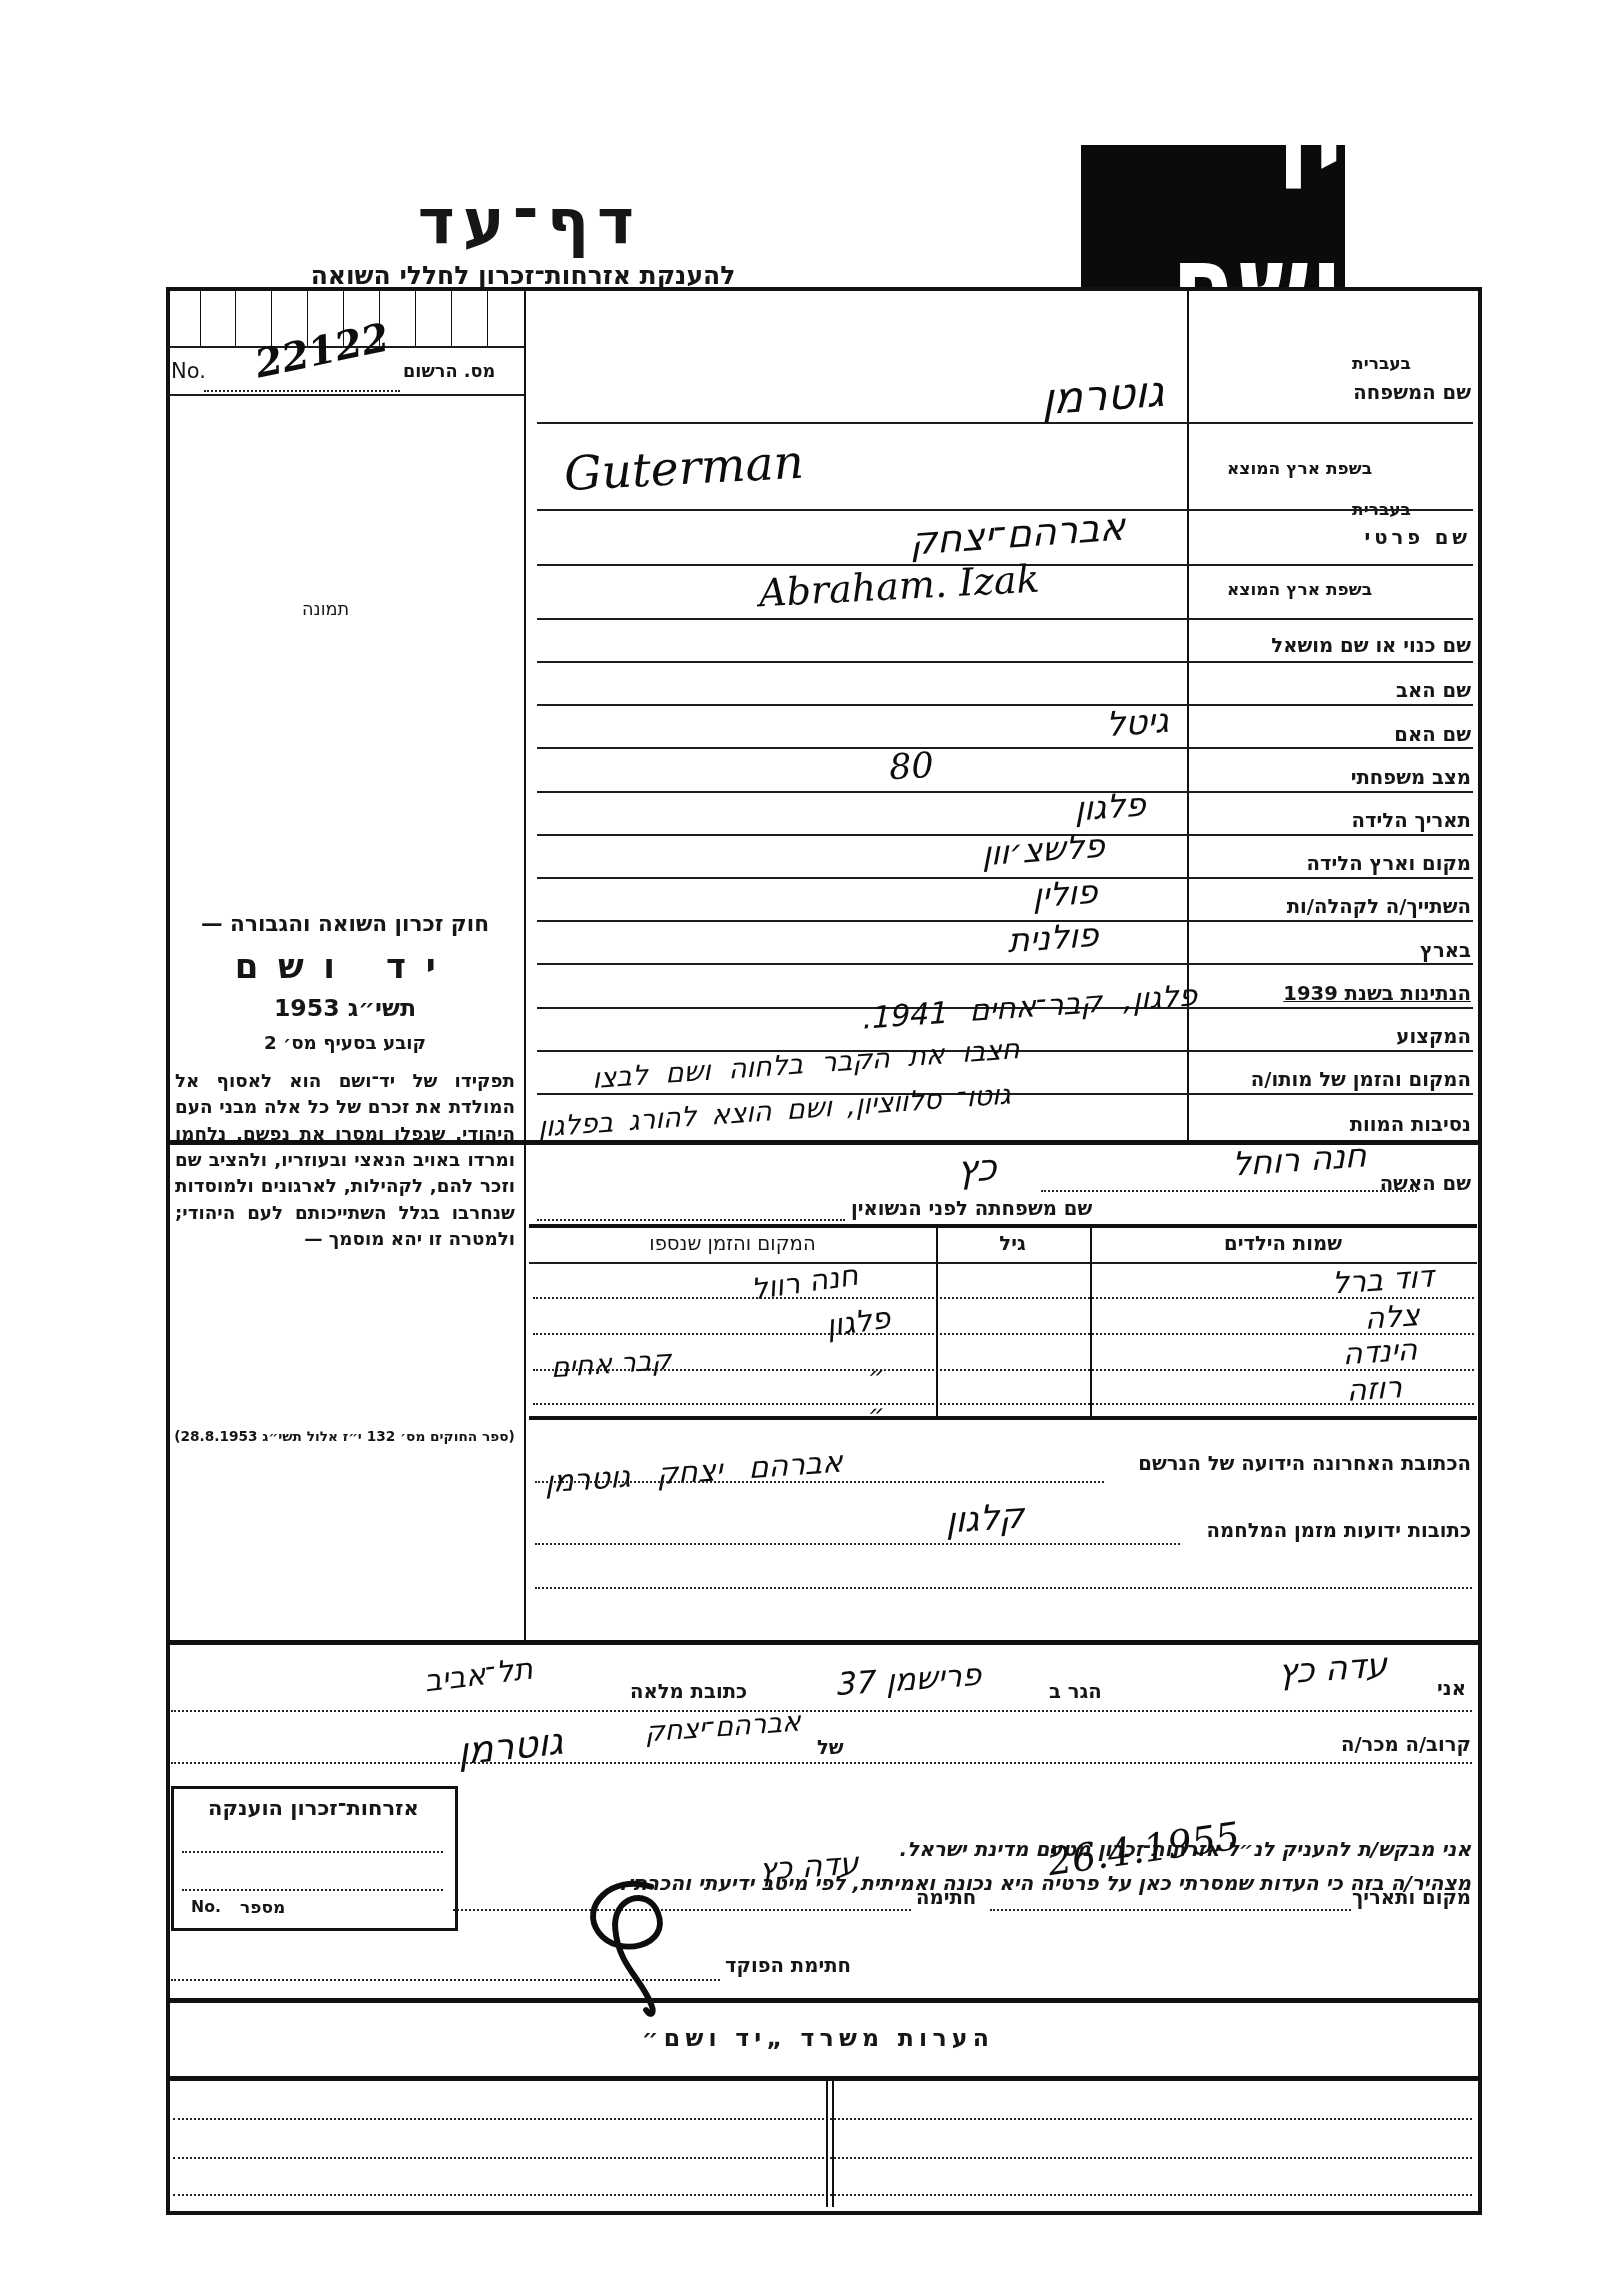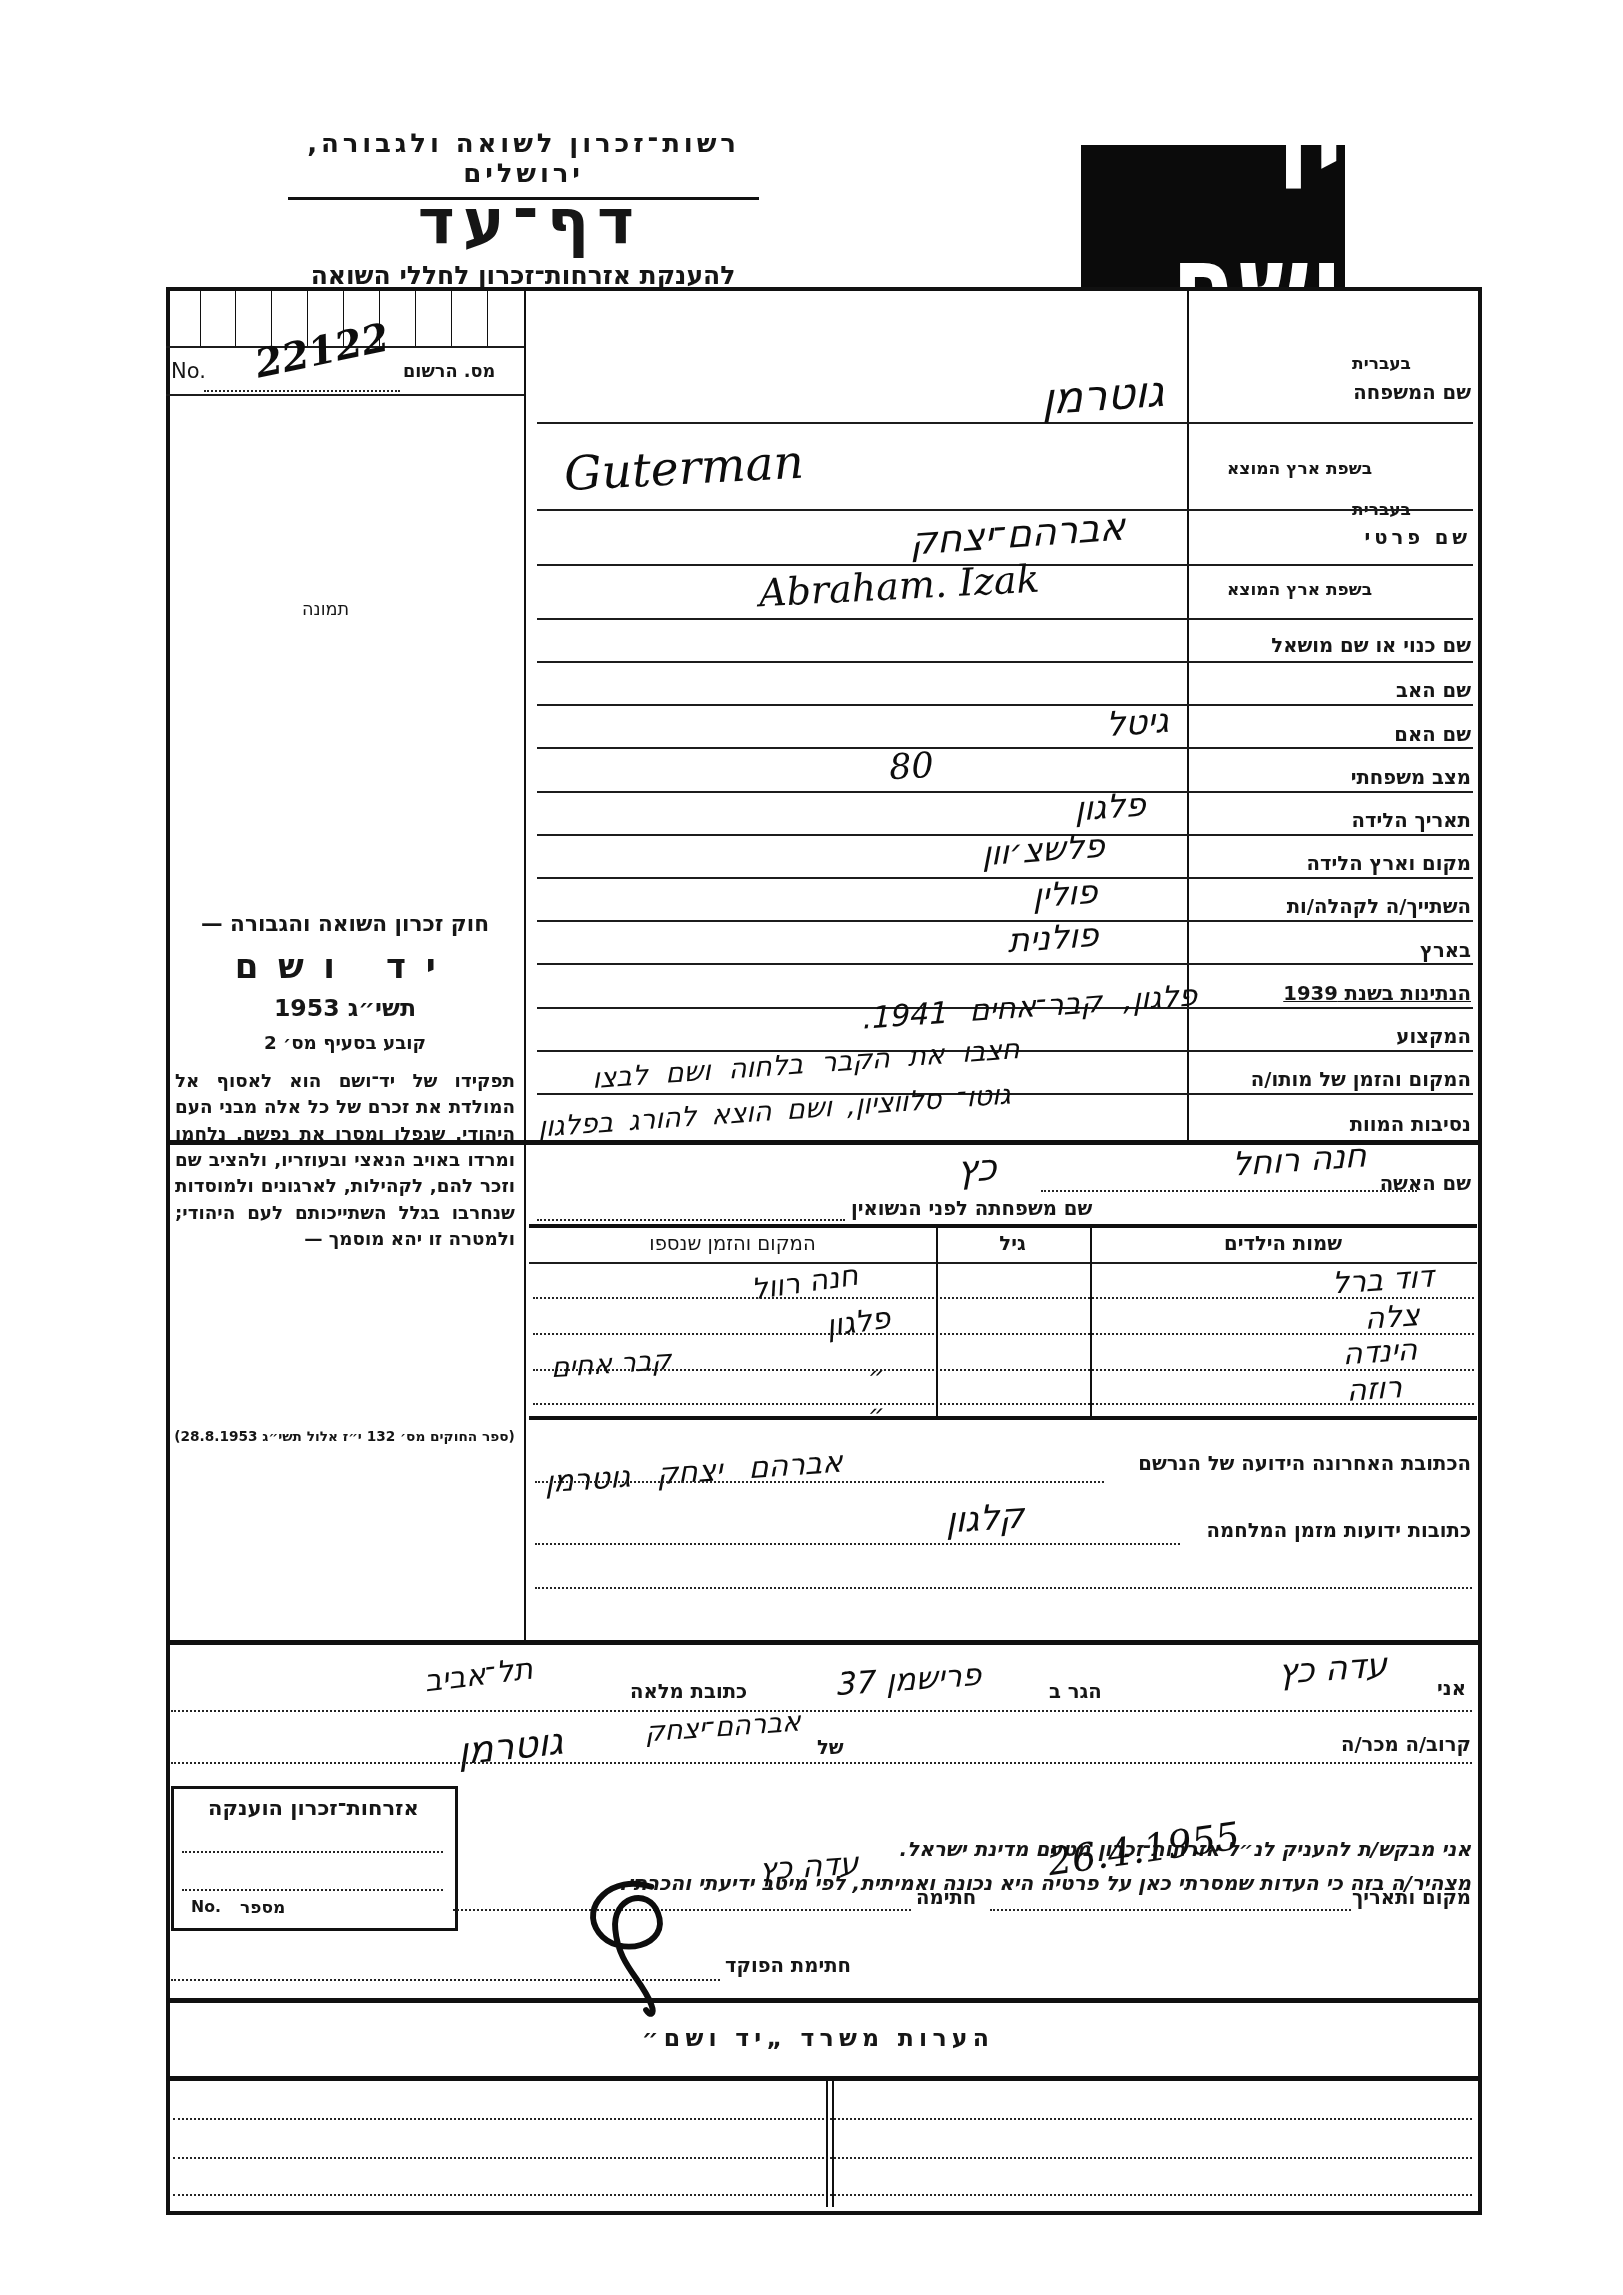--- a/index.html
+++ b/index.html
@@ -23,21 +23,20 @@
   .logo span{color:#fff;font-weight:bold;font-size:92px;letter-spacing:2.6px;transform:scaleY(1.3);direction:rtl;}
   .sidebar-p{position:absolute;left:175px;width:340px;direction:rtl;text-align:justify;
              font-size:18.3px;line-height:1.44;font-weight:bold;}
   .decl{position:absolute;direction:rtl;font-weight:bold;font-style:italic;font-size:20px;white-space:nowrap;}
 </style>
 </head>
 <body>
 
 <div class="page">
 
-  <div class="abs rtl center" style="left:288px;top:128px;width:471px;font-size:26px;font-weight:bold;letter-spacing:3.9px;border-bottom:3.3px solid #111;padding-bottom:9.2px;">רשות־זכרון לשואה ולגבורה, ירושלים</div>
   <div class="abs rtl center" style="left:419px;top:185px;width:223px;font-size:63px;font-weight:bold;letter-spacing:7.9px;">דף־עד</div>
   <div class="abs rtl center" style="left:281px;top:261px;width:484px;font-size:25px;font-weight:bold;">להענקת אזרחות־זכרון לחללי השואה</div>
   <div class="logo">
     <span>יד ושם</span>
   </div>
 
   <div class="abs" style="left:166px;top:287px;width:1308px;height:1920px;border:4.6px solid #111;"></div>
 
   <div class="vl" style="left:524px;top:287px;height:1355px;"></div>
 

